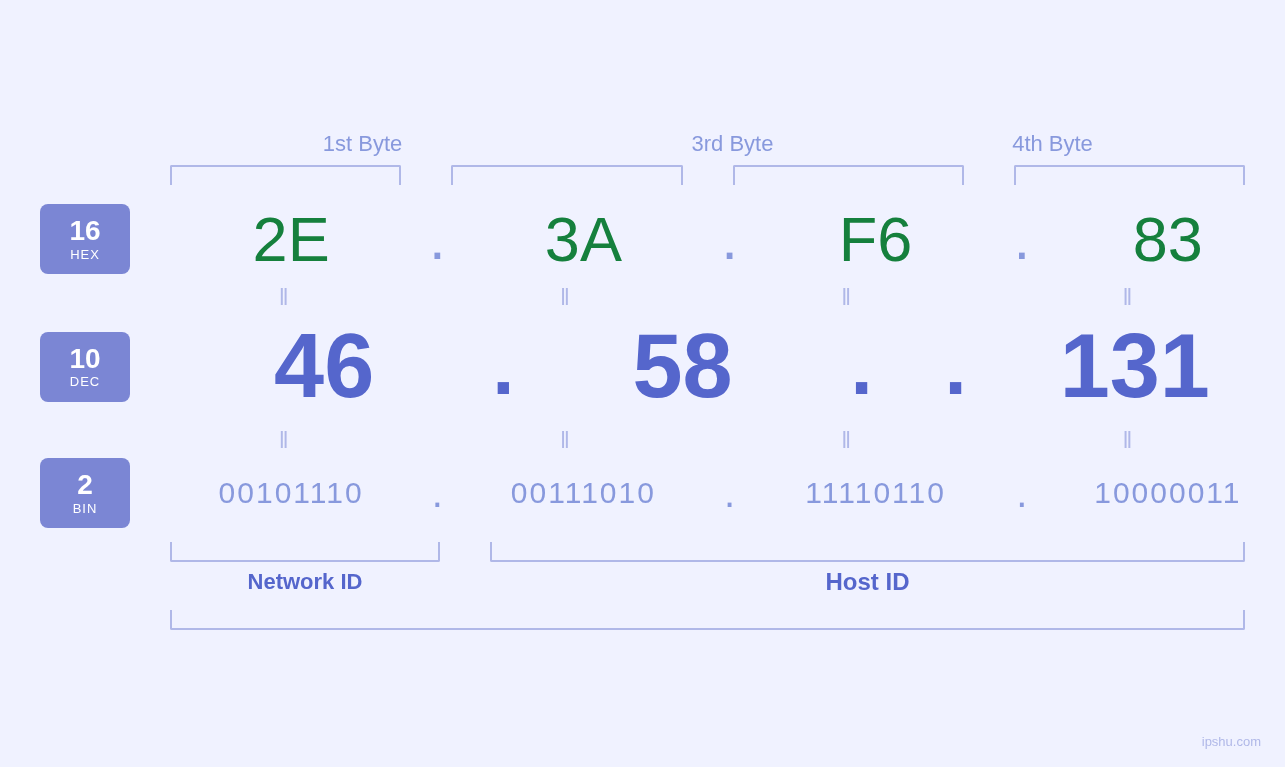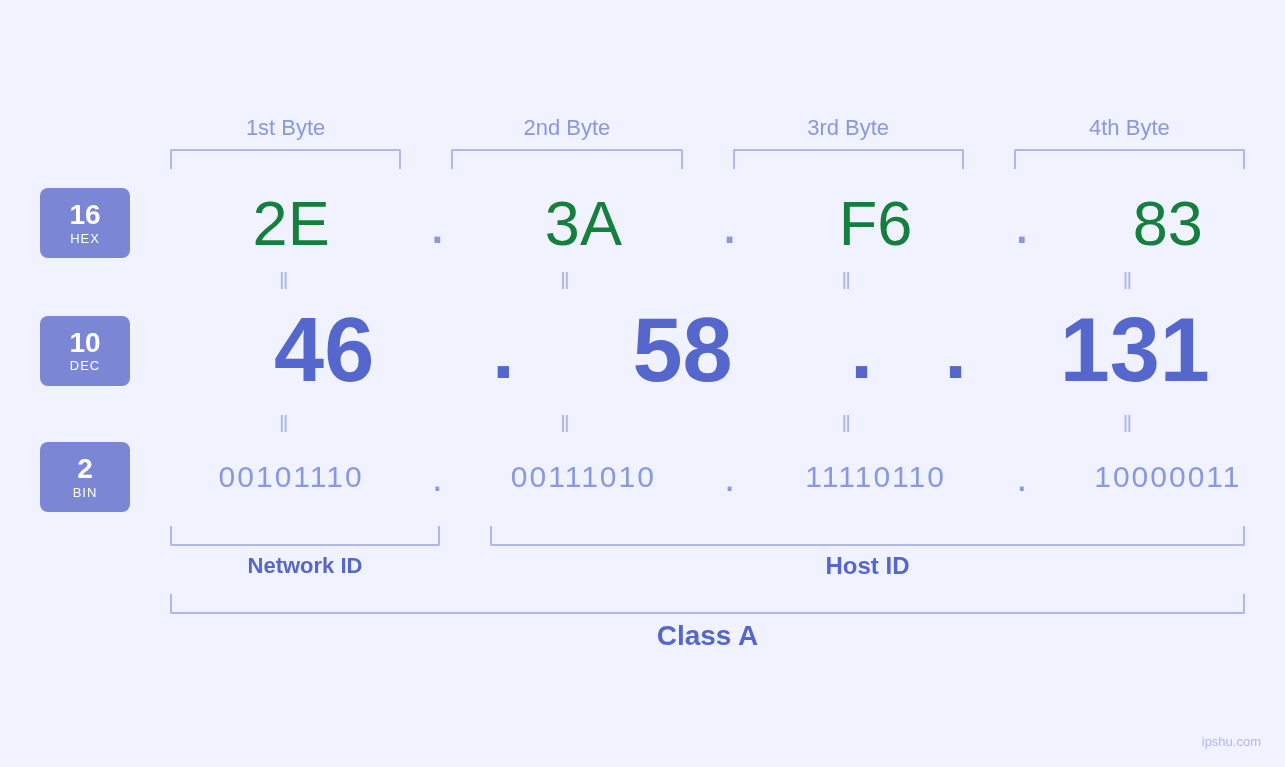--- a/index.html
+++ b/index.html
@@ -293,21 +293,20 @@
   </style>
 </head>
 <body>
 
 <div class="container">
 
   <div class="byte-labels">
     <div class="byte-label-spacer"></div>
     <div class="byte-label">1st Byte</div>
     <div class="byte-label-dot"></div>
-    <div class="byte-label">2nd Byte</div>
     <div class="byte-label-dot"></div>
     <div class="byte-label">3rd Byte</div>
     <div class="byte-label-dot"></div>
     <div class="byte-label">4th Byte</div>
   </div>
 
   <div class="brackets-row">
     <div class="bracket-spacer"></div>
     <div class="bracket"></div>
     <div class="bracket-gap"></div>
@@ -416,17 +415,16 @@
     <div class="host-label">Host ID</div>
   </div>
 
   <div class="class-a-bracket-row">
     <div class="class-a-spacer"></div>
     <div class="class-a-bracket"></div>
   </div>
 
   <div class="class-a-label-row">
     <div class="class-a-label-spacer"></div>
-    <div class="class-a-label">Class A</div>
   </div>
 
   <div class="watermark">ipshu.com</div>
 </div>
 
 </body></html>

